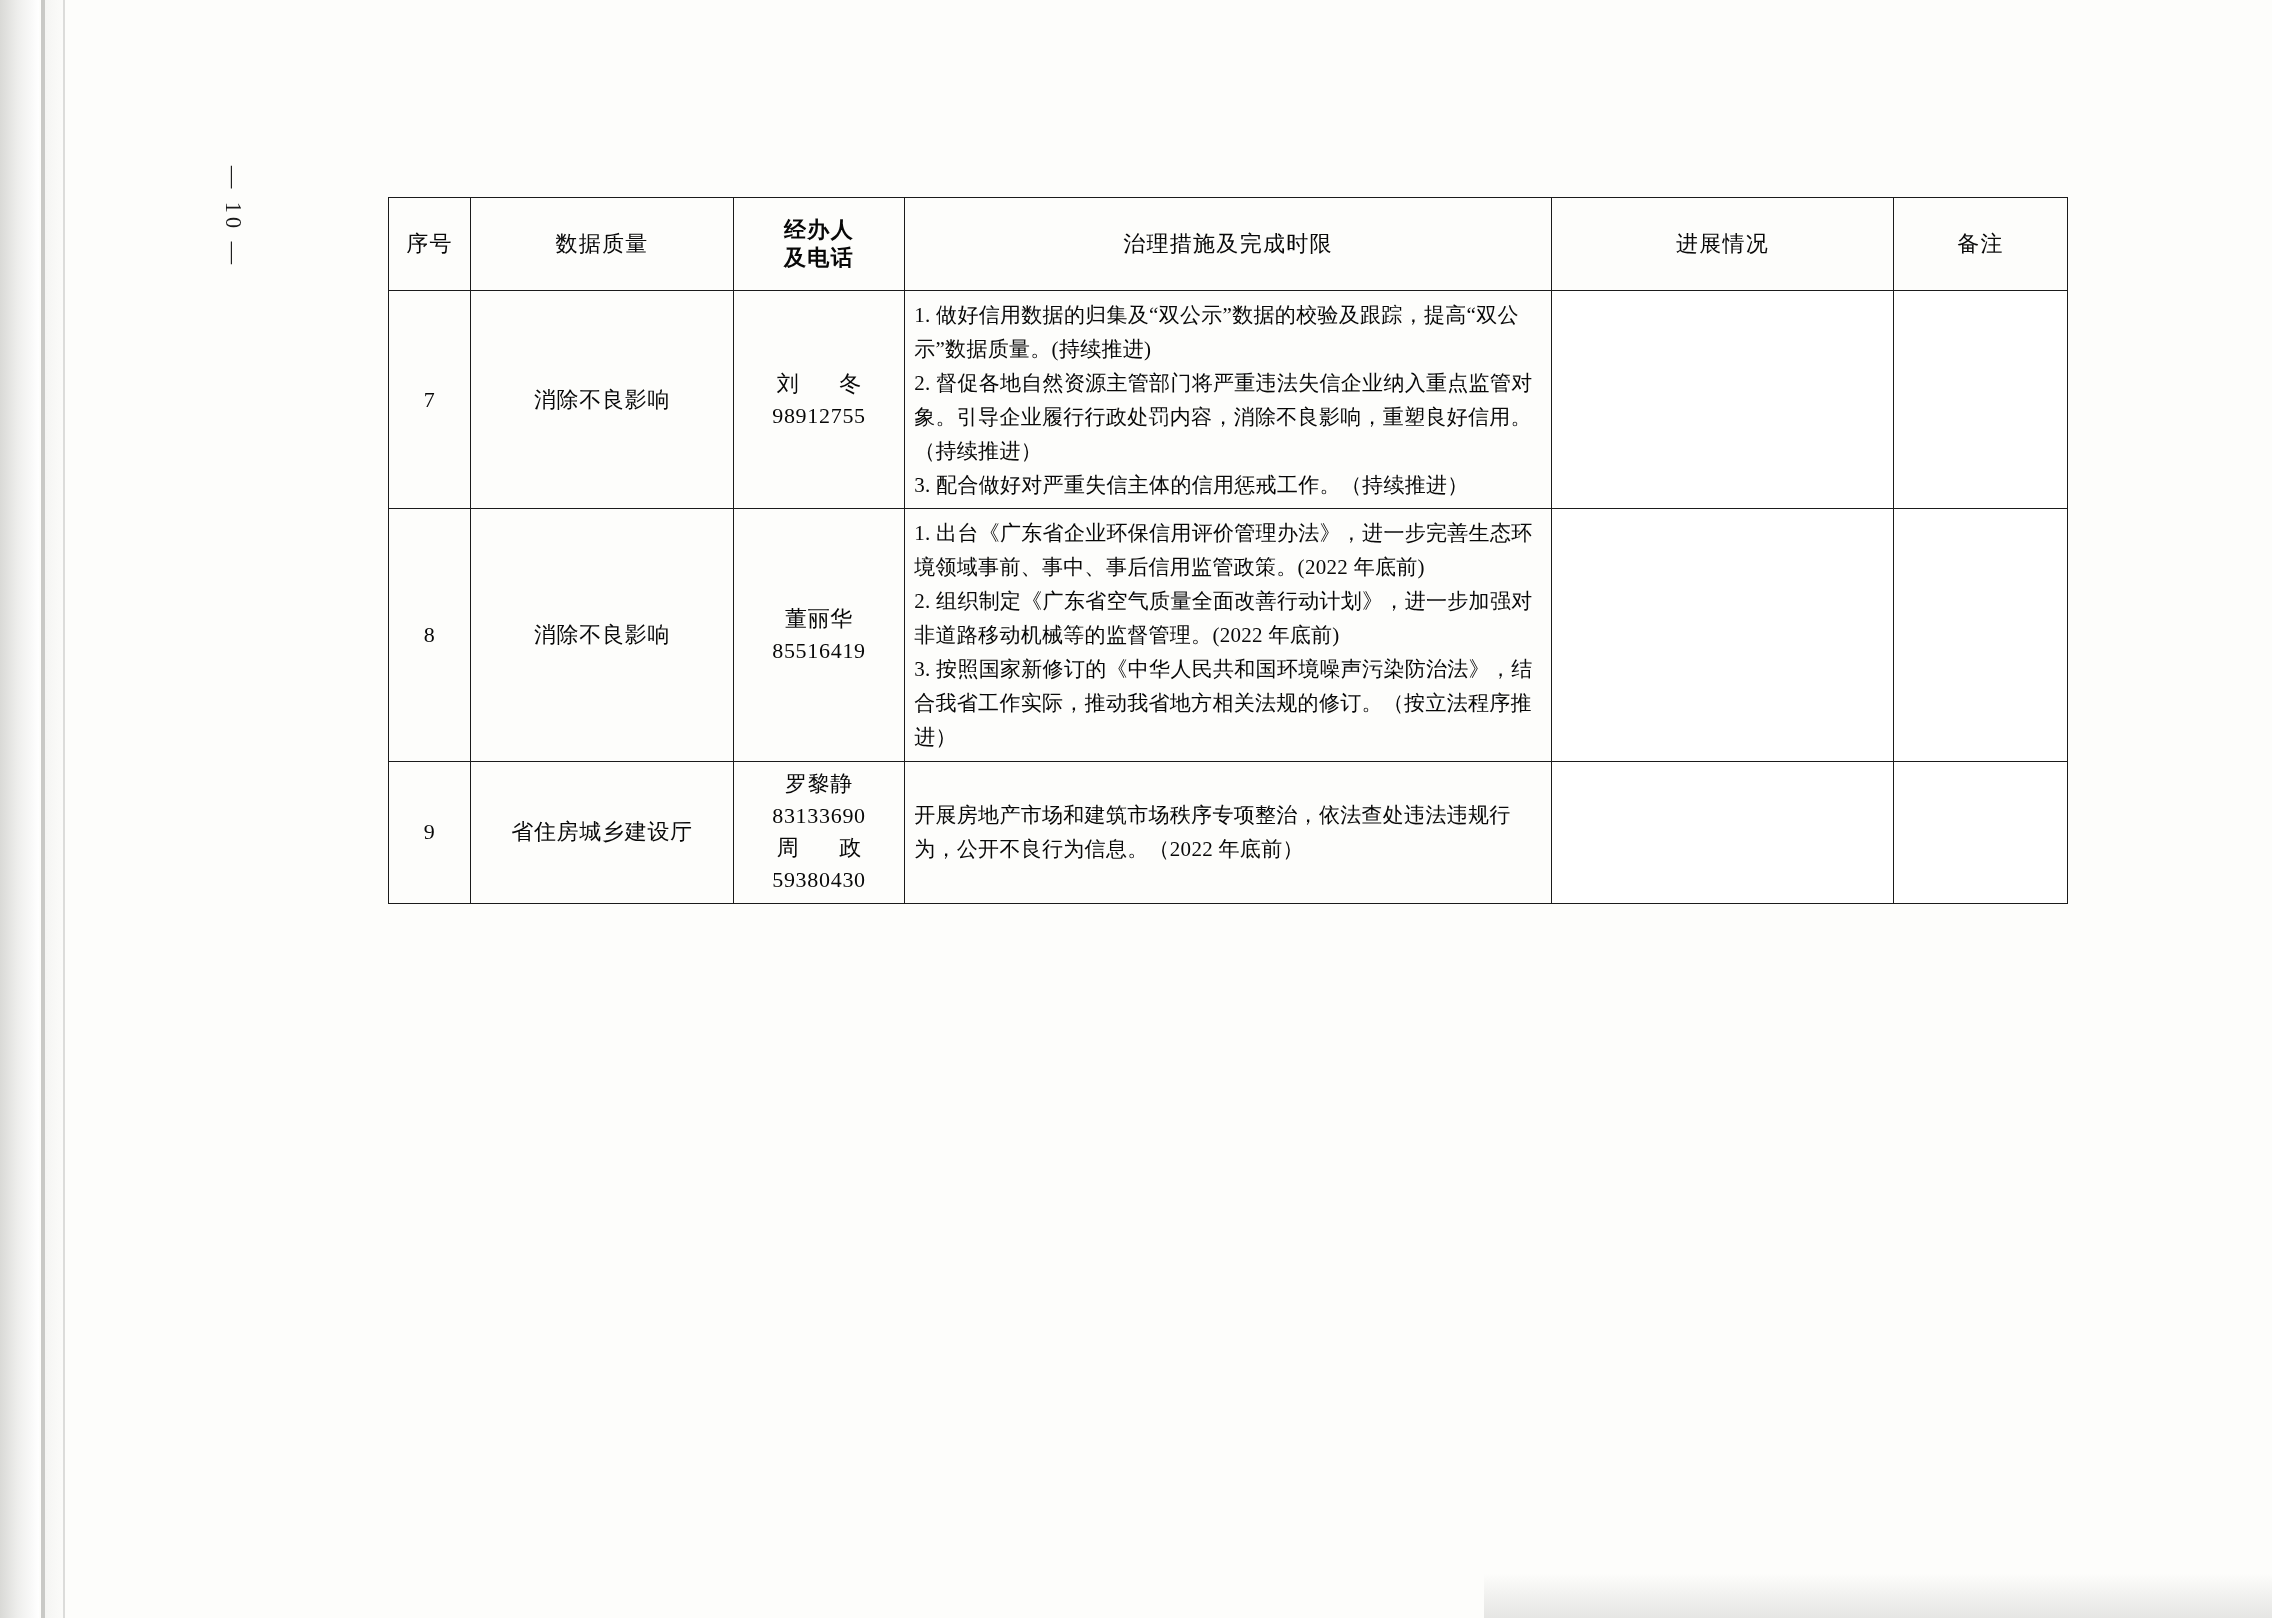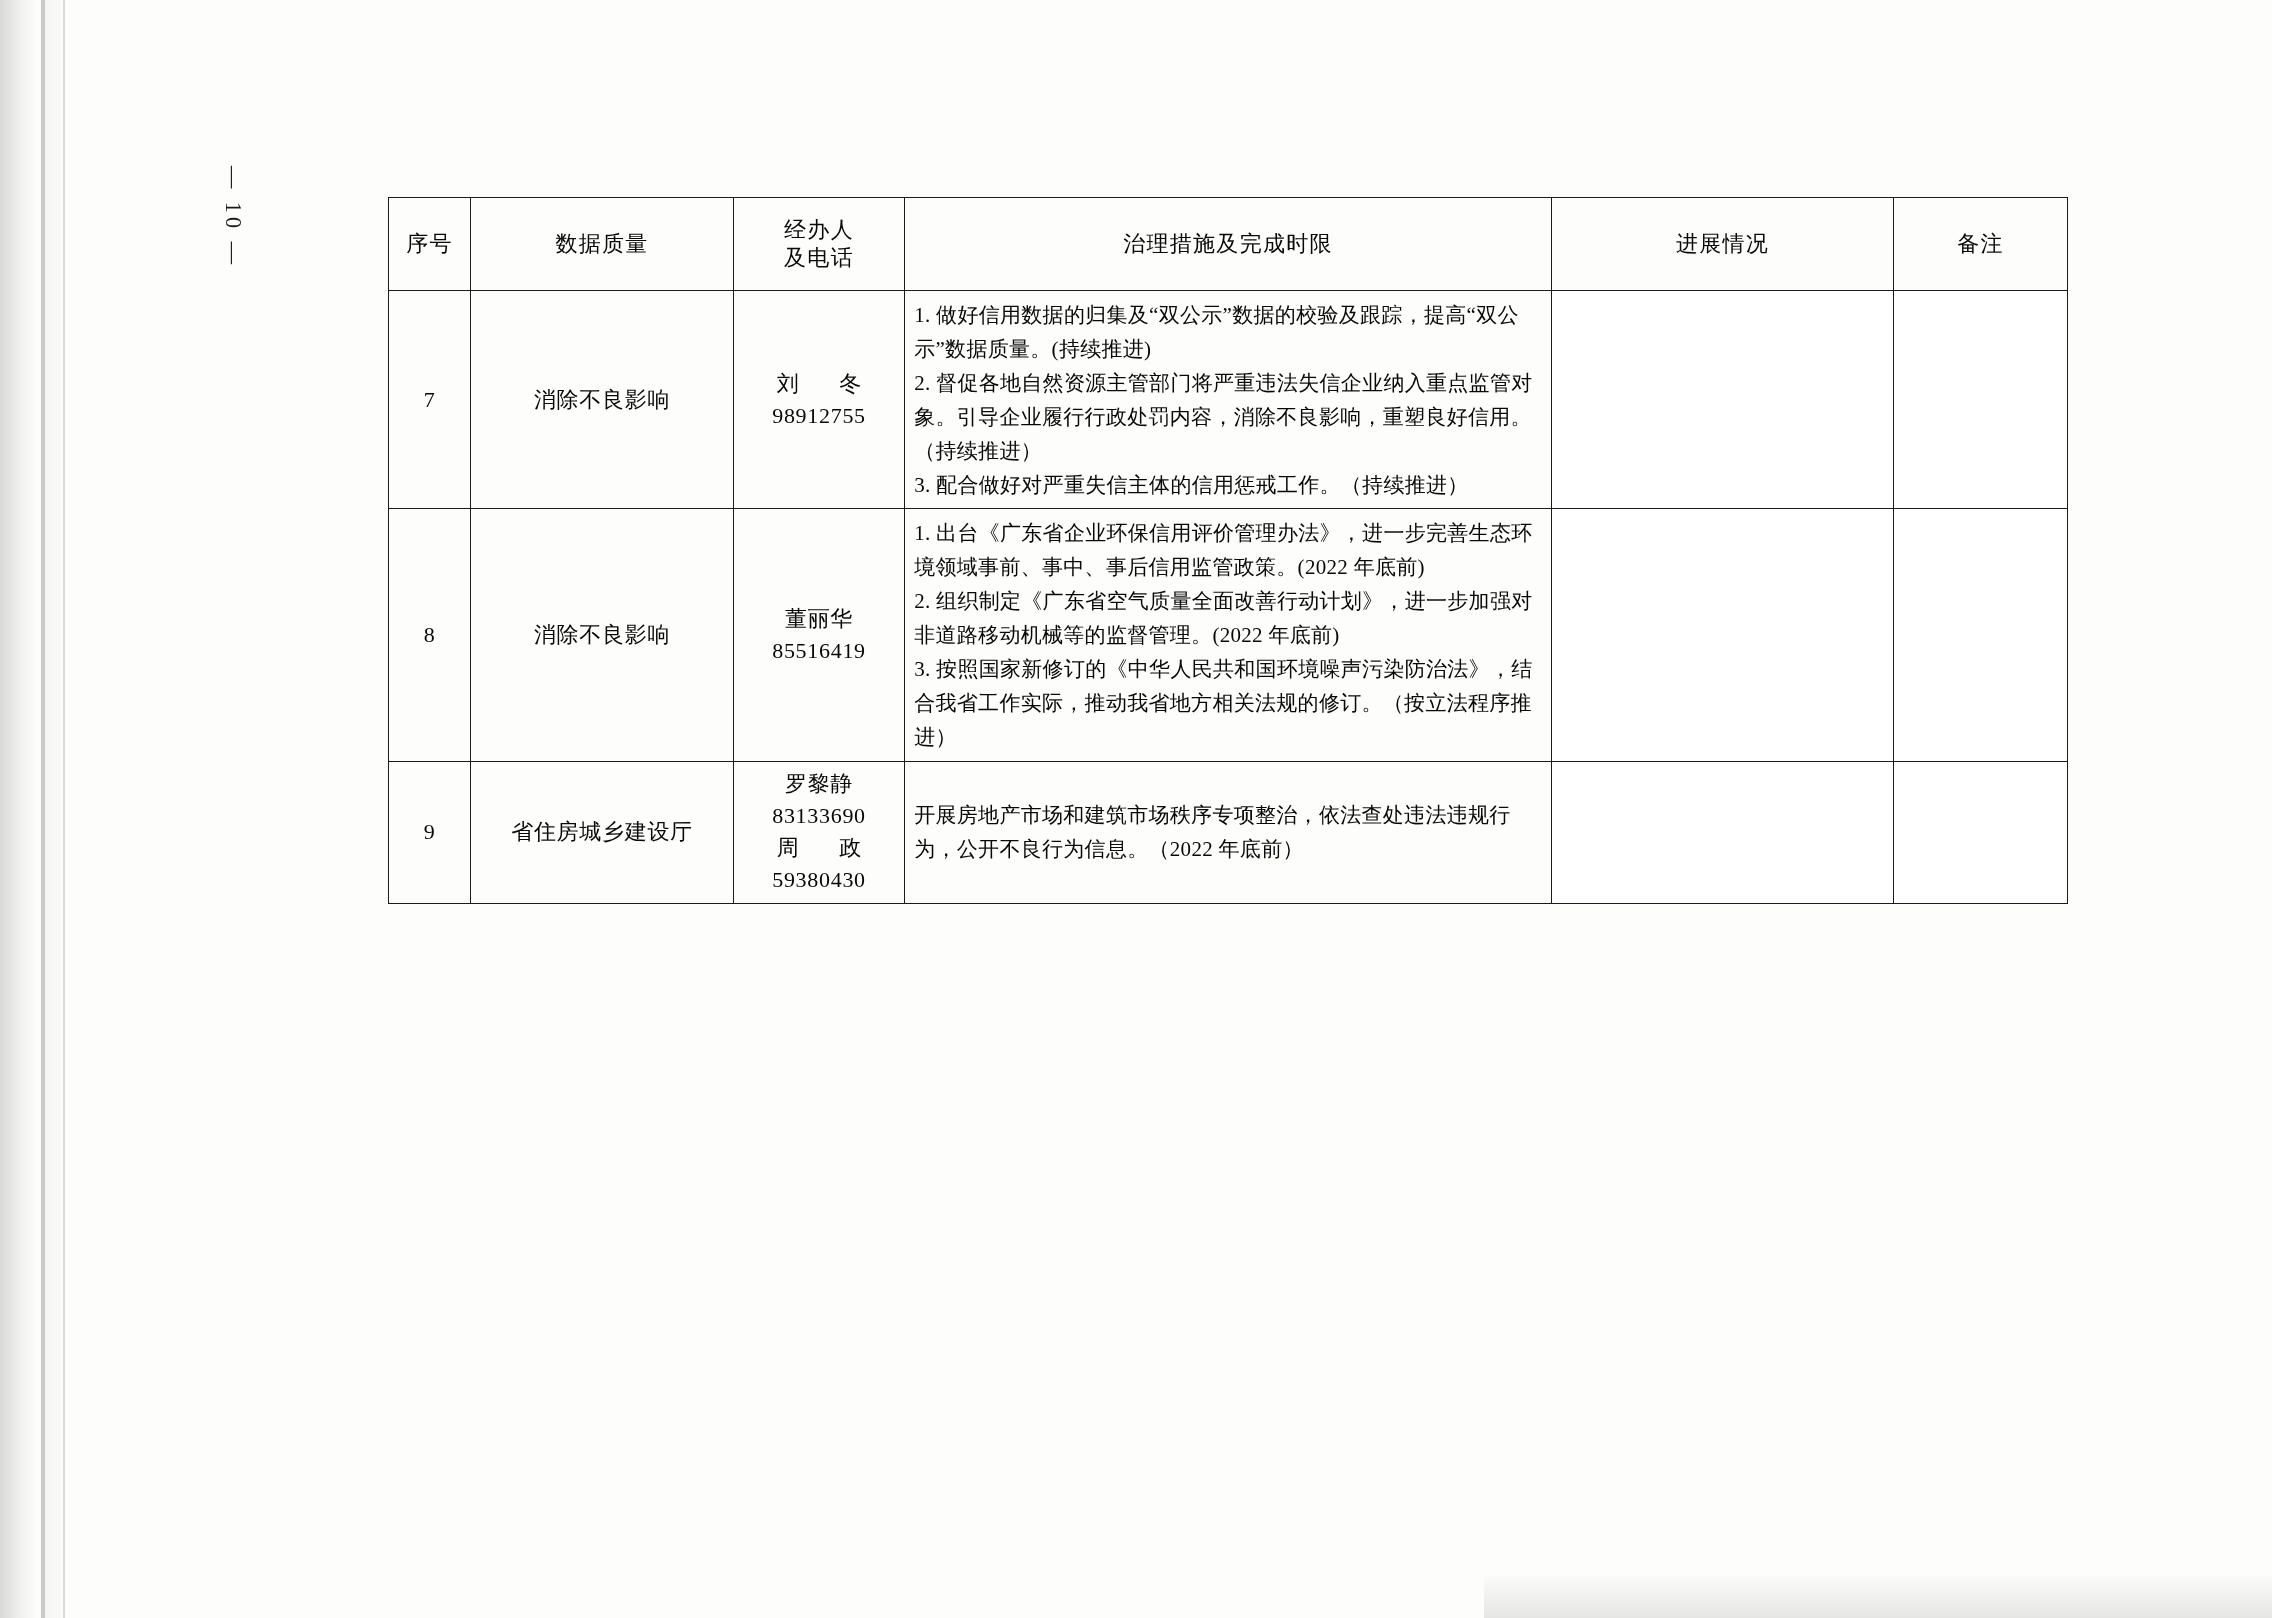--- a/index.html
+++ b/index.html
@@ -102,20 +102,21 @@
   thead th {
     text-align: center;
     font-size: 22px;
     line-height: 1.30;
     letter-spacing: 1.3px;
     height: 79px;
     font-family: "Liberation Serif", "DejaVu Serif", serif;
   }
   thead th .hdr-2line {
     display: block;
+    font-weight: bold;
   }
 
   td.no, td.dept, td.person {
     text-align: center;
     font-size: 22px;
     line-height: 1.45;
     letter-spacing: 0.7px;
   }
   td.person .name-spaced {
     letter-spacing: 9.2px;

